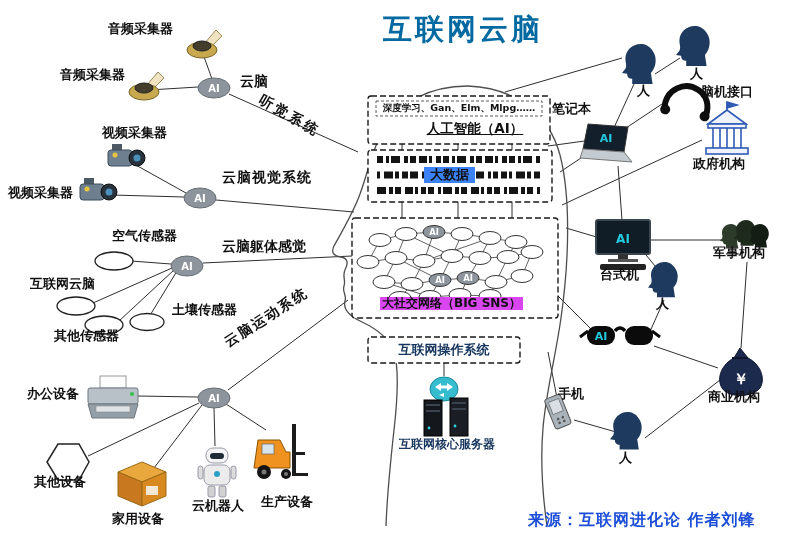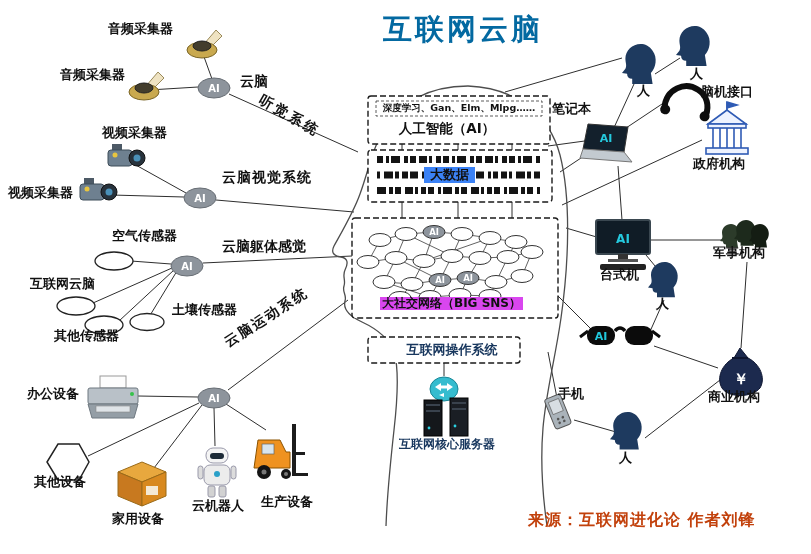--- a/index.html
+++ b/index.html
@@ -3,21 +3,21 @@
 <meta charset="utf-8">
 <style>
   html,body{margin:0;padding:0;background:#fff;}
   #stage{position:relative;width:811px;height:554px;background:#fff;overflow:hidden;
          font-family:"DejaVu Sans","Liberation Sans",sans-serif;}
   #art{position:absolute;left:0;top:0;}
   .lbl{position:absolute;font-size:13px;font-weight:bold;color:#111;white-space:nowrap;line-height:1.1;}
   .title{font-size:29px;color:#0369a1;letter-spacing:3px;}
   .ctr{text-align:center;}
   .navy{color:#17365d;}
-  .src{font-size:16px;color:#c2410c;letter-spacing:1px;}
+  .src{font-size:16px;color:#1d4ed8;letter-spacing:1px;}
   .tiny{font-size:9.5px;font-weight:600;}
   .mid{font-size:14px;}
   .sns-l{font-size:12px;background:#d946ef;padding:0 2px;}
   .bd-l{background:#3b82f6;padding:1px 6px;}
 </style>
 </head>
 <body>
 
 <div id="stage">
 
@@ -419,24 +419,24 @@
 
   <div class="lbl mid" style="left:226px;top:336px;transform:rotate(-33deg);transform-origin:0 50%;letter-spacing:2px;">云脑运动系统</div>
 
   <div class="lbl" style="left:27px;top:387px;">办公设备</div>
   <div class="lbl" style="left:34px;top:475px;">其他设备</div>
   <div class="lbl" style="left:112px;top:512px;">家用设备</div>
   <div class="lbl" style="left:192px;top:499px;">云机器人</div>
   <div class="lbl" style="left:261px;top:495px;">生产设备</div>
 
   <div class="lbl tiny ctr" style="left:372px;top:103px;width:174px;">深度学习、Gan、Elm、Mlpg……</div>
-  <div class="lbl ctr" style="left:360px;top:121px;width:174px;font-size:13.5px;">人工智能（AI）</div>
+  <div class="lbl ctr" style="left:388px;top:121px;width:174px;font-size:13.5px;text-decoration:underline;">人工智能（AI）</div>
   <div class="lbl ctr bd-l" style="left:424px;top:167px;">大数据</div>
   <div class="lbl sns-l" style="left:380px;top:297px;">大社交网络（BIG SNS）</div>
-  <div class="lbl ctr navy" style="left:370px;top:343px;width:148px;padding-left:8px;">互联网操作系统</div>
+  <div class="lbl ctr navy" style="left:370px;top:343px;width:148px;">互联网操作系统</div>
   <div class="lbl ctr navy" style="left:392px;top:438px;width:110px;font-size:12px;">互联网核心服务器</div>
 
   <div class="lbl" style="left:552px;top:102px;">笔记本</div>
   <div class="lbl" style="left:637px;top:84px;">人</div>
   <div class="lbl" style="left:690px;top:67px;">人</div>
   <div class="lbl" style="left:701px;top:85px;">脑机接口</div>
   <div class="lbl" style="left:657px;top:157px;padding-left:36px;">政府机构</div>
   <div class="lbl" style="left:600px;top:268px;">台式机</div>
   <div class="lbl" style="left:713px;top:246px;">军事机构</div>
   <div class="lbl" style="left:656px;top:297px;">人</div>

